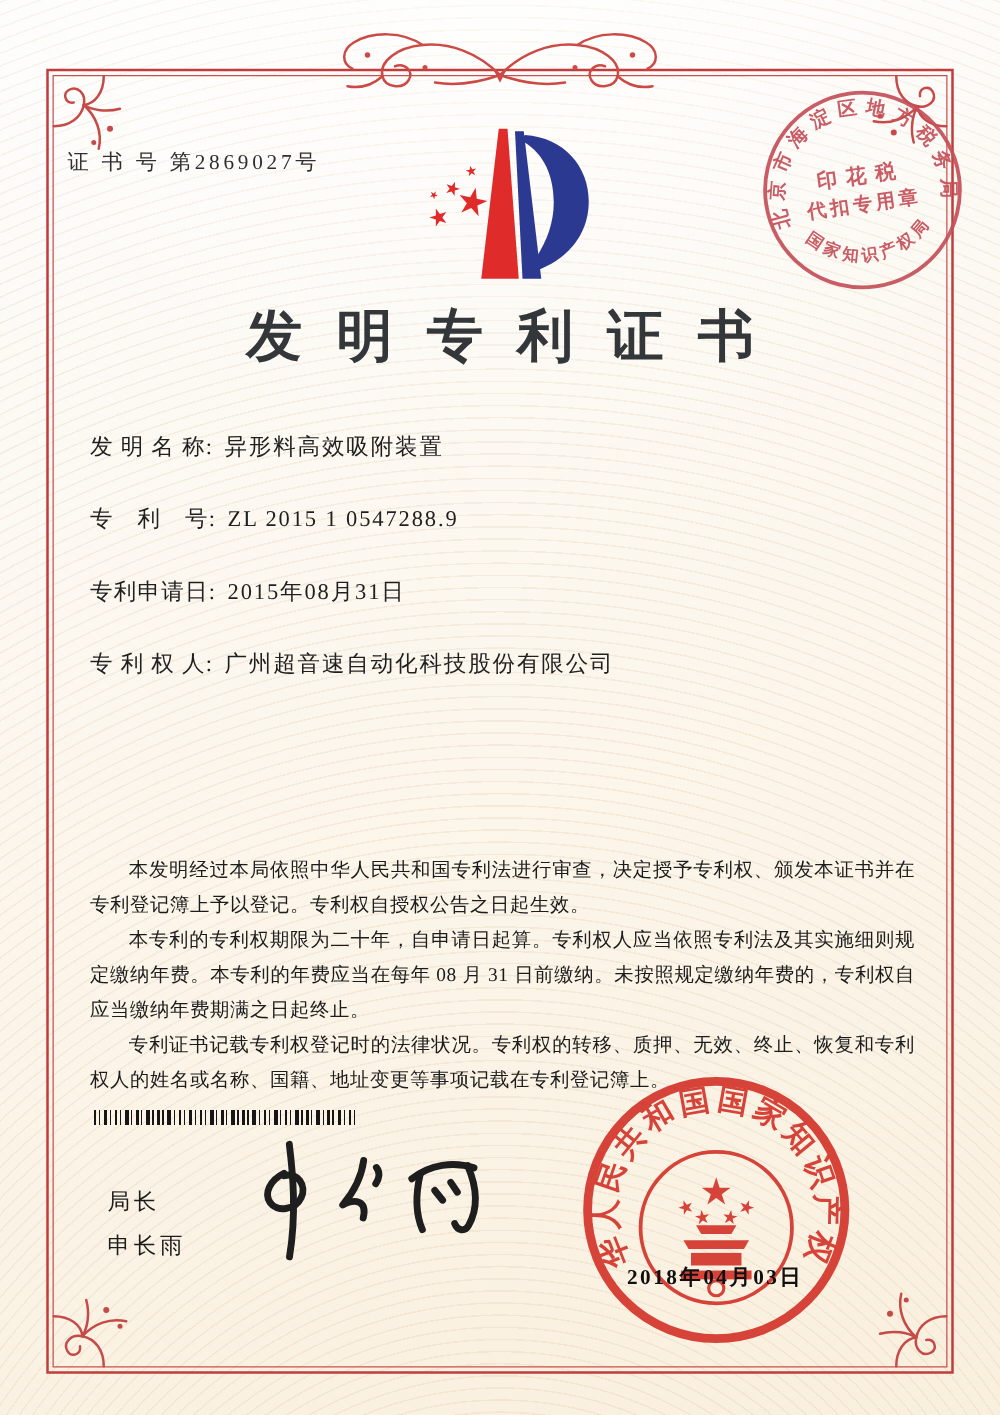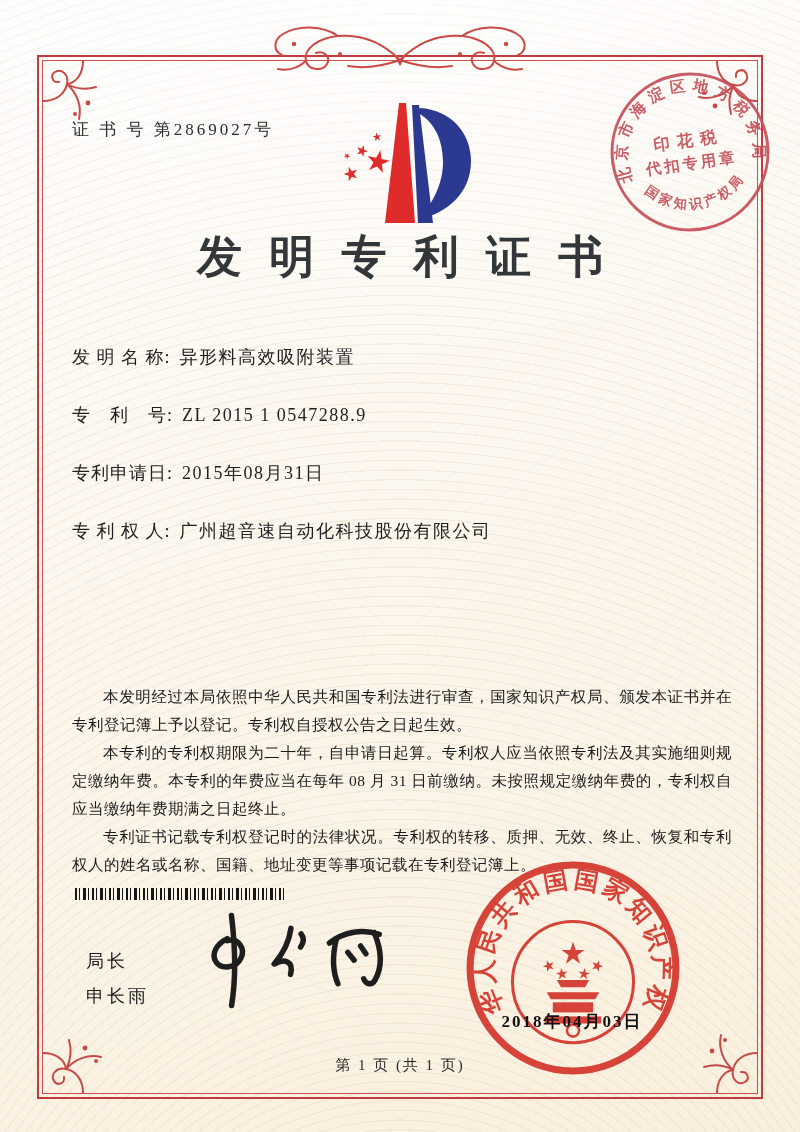--- a/index.html
+++ b/index.html
@@ -17,24 +17,24 @@
   }
   .frame{position:absolute;left:37px;top:55px;right:37px;bottom:33px;border:2.5px solid #c13c3c;}
   .frame::before{content:"";position:absolute;inset:3px;border:1px solid #c85050;}
   .orn{position:absolute;width:74px;height:74px;color:#c54a48;}
   .orn svg{width:100%;height:100%;}
   .orn-tl{left:41px;top:59px;}
   .orn-tr{right:41px;top:59px;transform:rotate(90deg);}
   .orn-br{right:41px;bottom:37px;transform:rotate(180deg);}
   .orn-bl{left:41px;bottom:37px;transform:rotate(270deg);}
   .orn-top{position:absolute;left:250px;top:24px;width:300px;height:66px;color:#cc4a45;}
-  .cert-no{position:absolute;left:72px;top:118px;font-size:17px;letter-spacing:3px;color:#2e2e2e;}
+  .cert-no{position:absolute;left:54px;top:118px;font-size:17px;letter-spacing:3px;color:#2e2e2e;}
   .logo-wrap{position:absolute;left:328px;top:100px;width:152px;height:126px;}
   .stamp-wrap{position:absolute;left:608px;top:70px;width:164px;height:164px;transform:rotate(-8deg);opacity:.92;}
-  .title{position:absolute;top:227px;left:0;right:0;margin:0;text-align:center;
+  .title{position:absolute;top:227px;left:0;right:0;margin:12px;text-align:center;
     font-size:45px;font-weight:600;letter-spacing:8px;color:#33373a;text-indent:8px;}
   .fields{position:absolute;left:72px;top:343px;right:55px;}
   .frow{height:28px;line-height:28px;margin-bottom:30px;font-size:18px;color:#1f1f1f;white-space:nowrap;}
   .flabel{letter-spacing:1px;}
   .fvalue{margin-left:9px;letter-spacing:1.5px;text-align:center;}
   .bodytext{position:absolute;left:72px;right:68px;top:683px;font-size:15.5px;line-height:28px;
     color:#1c1c1c;text-align:justify;letter-spacing:.5px;}
   .bodytext p{margin:0;text-indent:2em;}
   .barcode{position:absolute;left:75px;top:888px;width:212px;height:12px;
     background:repeating-linear-gradient(90deg,#161616 0 2px,rgba(0,0,0,0) 2px 4px,#161616 4px 5px,rgba(0,0,0,0) 5px 8px,#161616 8px 11px,rgba(0,0,0,0) 11px 13px,#161616 13px 14px,rgba(0,0,0,0) 14px 17px);}
@@ -146,21 +146,21 @@
     </div>
     <div class="frow">
       <span class="flabel">专利申请日:</span><span class="fvalue">2015年08月31日</span>
     </div>
     <div class="frow">
       <span class="flabel">专 利 权 人:</span><span class="fvalue">广州超音速自动化科技股份有限公司</span>
     </div>
   </div>
 
   <div class="bodytext">
-    <p>本发明经过本局依照中华人民共和国专利法进行审查，国家知识产权局、颁发本证书并在专利登记簿上予以登记。专利权自授权公告之日起生效。</p>
+    <p>本发明经过本局依照中华人民共和国专利法进行审查，决定授予专利权、颁发本证书并在专利登记簿上予以登记。专利权自授权公告之日起生效。</p>
     <p>本专利的专利权期限为二十年，自申请日起算。专利权人应当依照专利法及其实施细则规定缴纳年费。本专利的年费应当在每年 08 月 31 日前缴纳。未按照规定缴纳年费的，专利权自应当缴纳年费期满之日起终止。</p>
     <p>专利证书记载专利权登记时的法律状况。专利权的转移、质押、无效、终止、恢复和专利权人的姓名或名称、国籍、地址变更等事项记载在专利登记簿上。</p>
   </div>
 
   <div class="barcode"></div>
 
   <div class="officer">
     <div>局长</div>
     <div>申长雨</div>
   </div>
@@ -201,14 +201,13 @@
           <rect x="90" y="144" width="40" height="10"></rect>
           <rect x="82" y="158" width="56" height="7"></rect>
         </g>
         <circle cx="110" cy="172" r="6" fill="none" stroke="#d53a30" stroke-width="2.5"></circle>
       </g>
     </svg>
   </div>
 
   <div class="seal-date">2018年04月03日</div>
 
-  <div class="footer">第 1 页 (共 1 页)</div>
 </div>
 
 </body></html>

